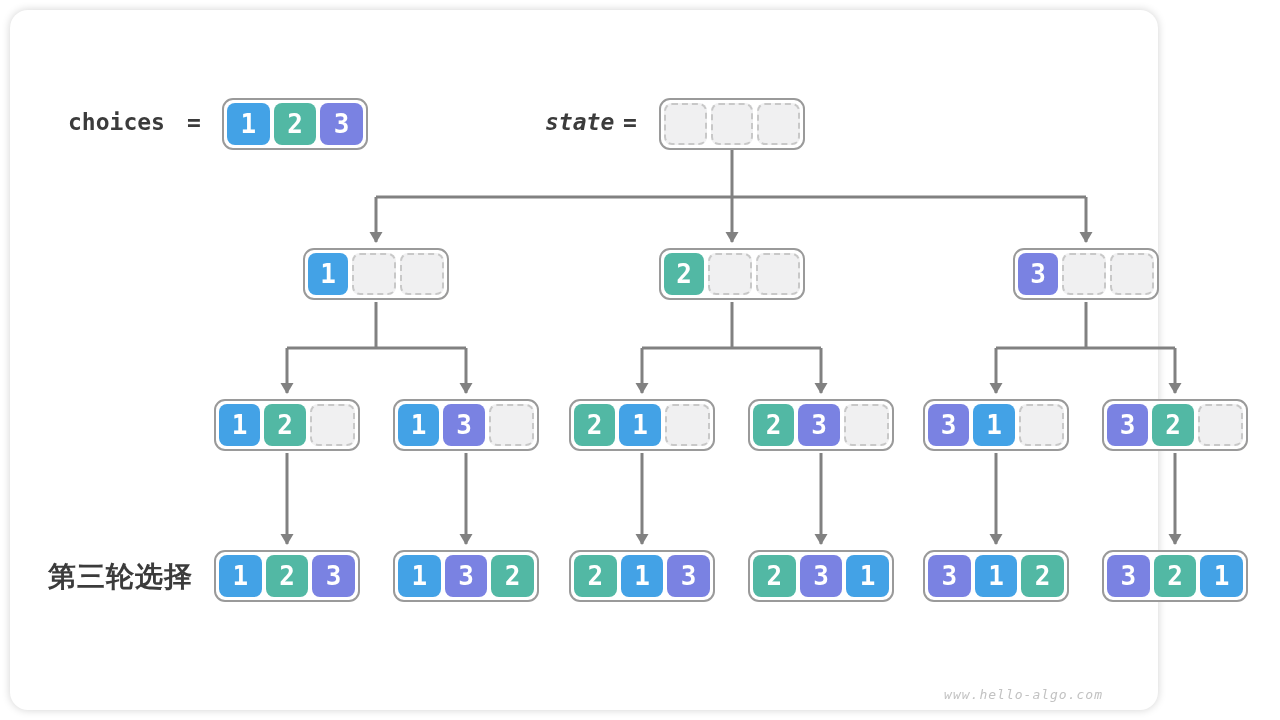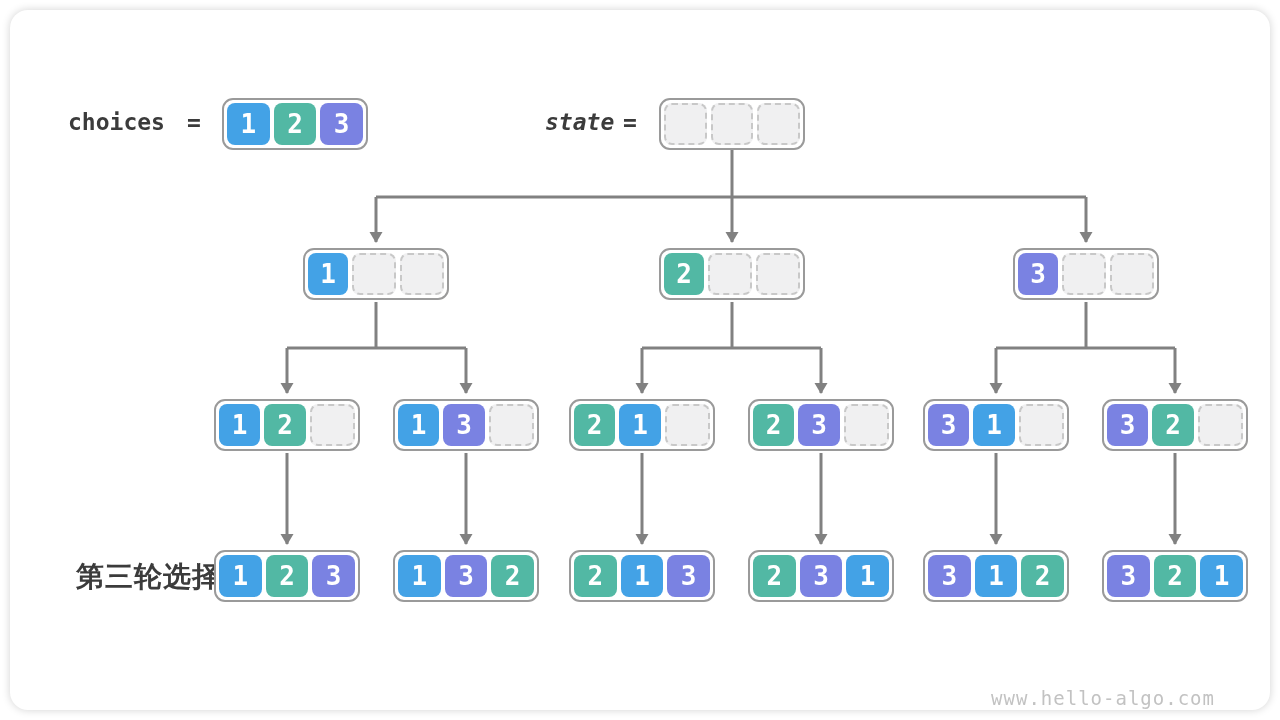--- a/index.html
+++ b/index.html
@@ -13,21 +13,21 @@
     --text: #3b3b3b;
     --watermark: #c2c2c2;
   }
   * { margin: 0; padding: 0; box-sizing: border-box; }
   html, body { width: 1280px; height: 720px; background: #ffffff; overflow: hidden; }
   .canvas {
     position: relative; width: 1280px; height: 720px;
     font-family: "Liberation Sans", "DejaVu Sans", sans-serif;
   }
   .card {
-    position: absolute; left: 10px; top: 10px; width: 1260px; height: 700px;
+    position: absolute; left: 10px; top: 10px; width: 1148px; height: 700px;
     background: #ffffff; border-radius: 18px;
     box-shadow: 0 0 9px rgba(0,0,0,0.18);
   }
   .arrows { position: absolute; left: 0; top: 0; width: 1280px; height: 720px; pointer-events: none; }
 
   .kw {
     position: absolute;
     font-family: "DejaVu Sans Mono", "Liberation Mono", monospace;
     font-weight: bold; font-size: 23px; line-height: 34px; color: var(--text);
     white-space: nowrap;
@@ -48,21 +48,21 @@
     font-family: "DejaVu Sans Mono", "Liberation Mono", monospace;
     font-size: 26px; font-weight: bold; color: #ffffff;
   }
   .cell.v1 { background: var(--choice1); }
   .cell.v2 { background: var(--choice2); }
   .cell.v3 { background: var(--choice3); }
   .cell.empty { background: var(--empty-fill); border: 2px dashed var(--empty-border); }
   .watermark {
     position: absolute; right: 55px; top: 677px;
     font-family: "DejaVu Sans Mono", "Liberation Mono", monospace;
-    font-size: 19px; color: var(--watermark); letter-spacing: 1px;
+    font-size: 13px; color: var(--watermark); letter-spacing: 1px; font-style: italic;
   }
 </style>
 </head>
 <body>
 
 <div class="canvas">
   <div class="card">
 
     <svg class="arrows" viewBox="0 0 1280 720">
       <defs>
@@ -110,21 +110,21 @@
     </div>
 
     <span class="kw" style="left:535px; top:95px;font-style:italic;">state</span>
     <span class="kw" style="left:613px; top:95px;">=</span>
     <div class="node" style="left:649px; top:88px;">
       <span class="cell empty"></span>
       <span class="cell empty"></span>
       <span class="cell empty"></span>
     </div>
 
-    <span class="row-label" style="top:552px;margin-left:28px;">第三轮选择</span>
+    <span class="row-label" style="top:552px;">第三轮选择</span>
 
     <div class="node" style="left:293px; top:238px;">
       <span class="cell v1">1</span>
       <span class="cell empty"></span>
       <span class="cell empty"></span>
     </div>
     <div class="node" style="left:649px; top:238px;">
       <span class="cell v2">2</span>
       <span class="cell empty"></span>
       <span class="cell empty"></span>

